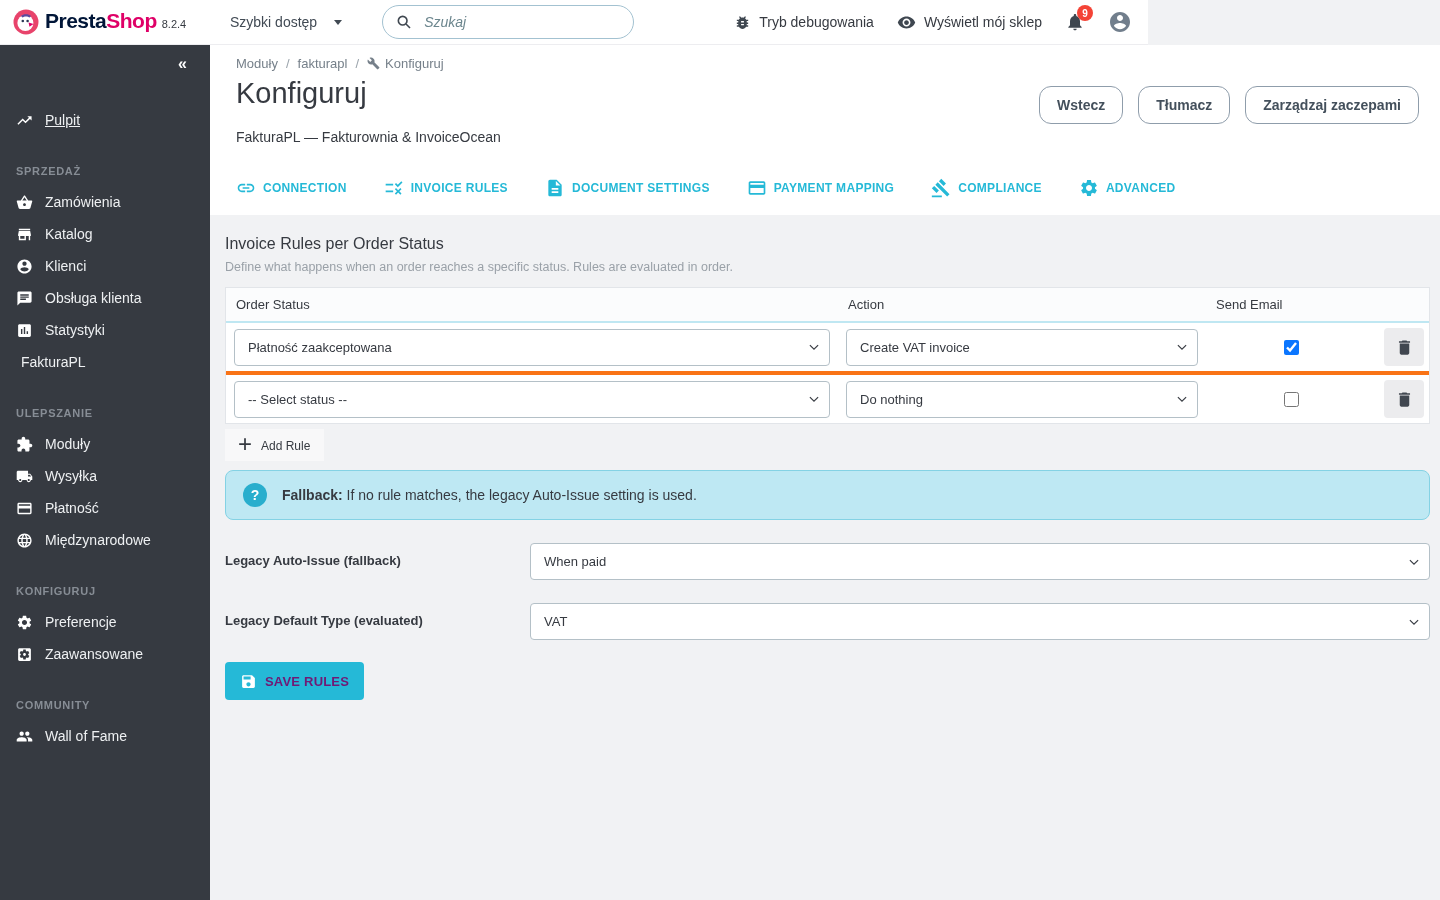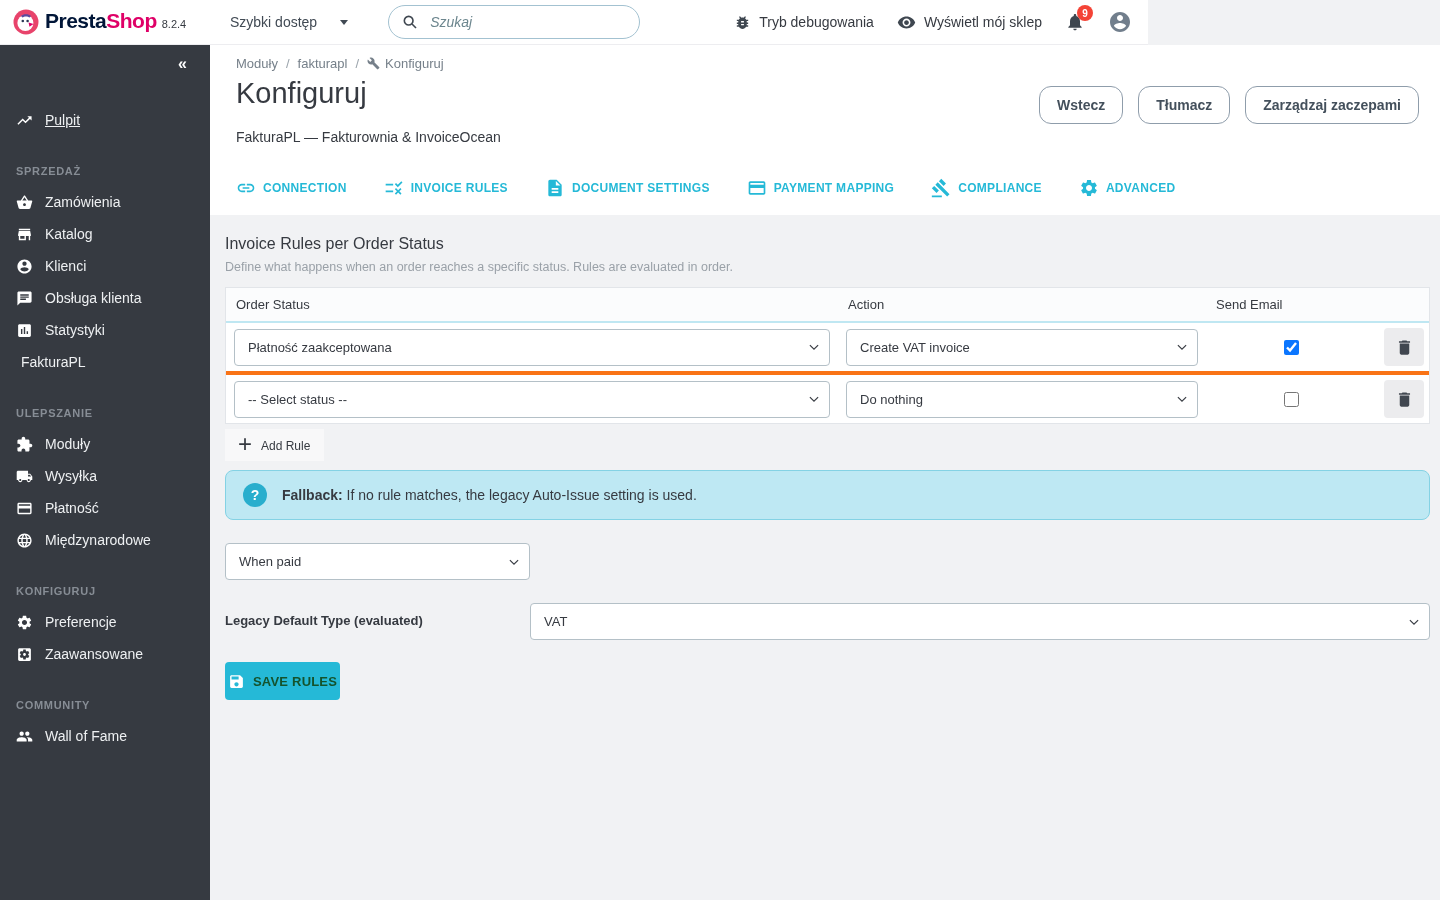--- a/index.html
+++ b/index.html
@@ -16,21 +16,21 @@
     position:fixed; top:0; left:0; width:1148px; height:45px;
     background:#fff; display:flex; align-items:center; z-index:20;
     border-bottom:1px solid #ededf0;
   }
   .brand { width:210px; flex:none; display:flex; align-items:baseline; padding-left:13px; }
   .logo-mark { align-self:center; margin-right:6px; }
   .brand-name { font-size:21px; font-weight:700; letter-spacing:-0.5px; }
   .brand-presta { color:#011638; }
   .brand-shop { color:#df0067; }
   .brand-version { font-size:11px; color:#363a41; margin-left:5px; }
-  .quick-access { margin-left:20px; display:flex; align-items:center; gap:23px; font-size:14px; color:#414a54; cursor:pointer; }
+  .quick-access { margin-left:20px; display:flex; align-items:center; gap:17px; font-size:14px; color:#414a54; cursor:pointer; }
   .caret-down { width:0; height:0; border-left:4px solid transparent; border-right:4px solid transparent; border-top:5px solid #414a54; }
   .search-box {
     margin-left:40px; width:252px; height:34px; border:1px solid #a3c2d1;
     border-radius:17px; display:flex; align-items:center; padding:0 13px; gap:10px; background:#fff;
   }
   .search-box input {
     border:none; outline:none; background:transparent; width:100%;
     font-family:inherit; font-style:italic; font-size:14px; color:#6c868e;
   }
   .search-box input::placeholder { color:#6c868e; opacity:1; }
@@ -131,21 +131,21 @@
     width:24px; height:24px; border-radius:50%; background:#29aecd; color:#fff;
     font-size:14px; font-weight:700; display:flex; align-items:center; justify-content:center; flex:none;
   }
   .alert-bold { font-weight:700; }
 
   .form-row { display:grid; grid-template-columns:305px 1fr; align-items:start; margin-top:23px; }
   .form-label { font-size:13px; font-weight:700; color:#363a41; padding-top:10px; }
 
   .btn-save {
     margin-top:22px; display:inline-flex; align-items:center; gap:8px;
-    background:#25b9d7; color:#14532d; border:none; border-radius:4px; height:38px; padding:0 3px;
+    background:#25b9d7; color:#701a75; border:none; border-radius:4px; height:38px; padding:0 15px;
     font-family:inherit; font-size:13px; font-weight:700; letter-spacing:0.2px; cursor:pointer;
   }
   .btn-save svg { width:17px; height:17px; fill:#fff; }
 </style>
 </head>
 <body>
 
 <div class="header">
   <div class="brand">
     <span class="logo-mark">
@@ -445,20 +445,21 @@
       <span class="add-plus">+</span>
       <span class="add-label">Add Rule</span>
     </button>
 
     <div class="alert-info">
       <span class="help-circle">?</span>
       <span><span class="alert-bold">Fallback:</span><span> If no rule matches, the legacy Auto-Issue setting is used.</span></span>
     </div>
 
     <div class="form-row">
+      <div class="form-label">Legacy Auto-Issue (fallback)</div>
       <div class="select-wrap">
         <select>
           <option>When paid</option>
         </select>
         <svg class="chev" width="12" height="12" viewBox="0 0 16 16">
             <path d="M2.5 5.5L8 11l5.5-5.5" fill="none" stroke="#363a41" stroke-width="1.5"></path>
           </svg>
       </div>
     </div>
 

